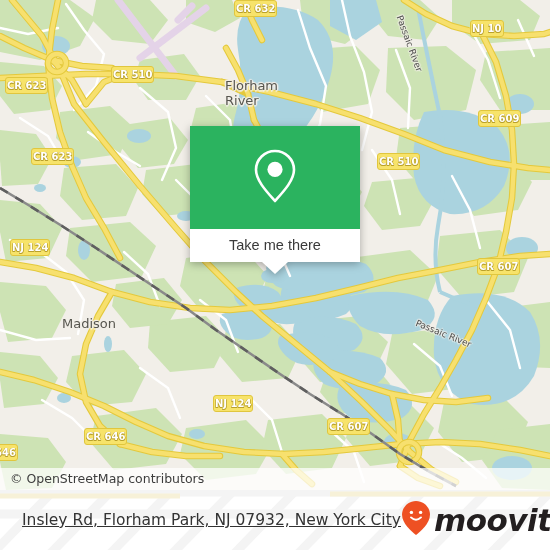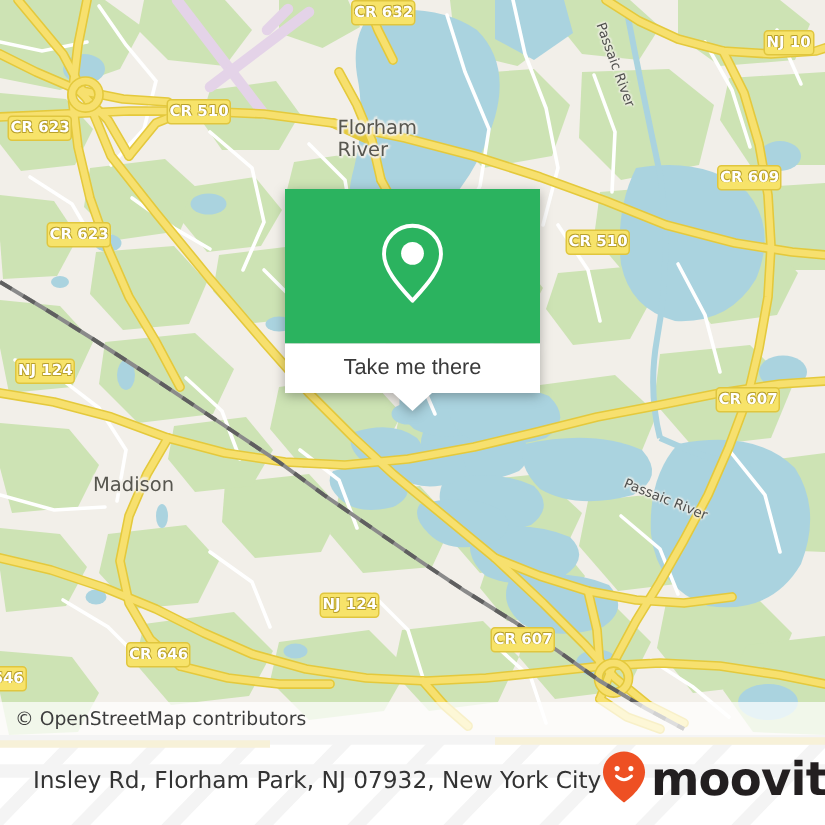--- a/index.html
+++ b/index.html
@@ -157,33 +157,35 @@
     align-items: center;
     justify-content: space-between;
     padding: 0 22px 0 22px;
     box-sizing: border-box;
   }
   #address-text {
     color: #333333;
     font-size: 15.5px;
     font-family: "DejaVu Sans", sans-serif;
     white-space: nowrap;
+    text-decoration: underline;
   }
   #brand-logo {
     display: flex;
     align-items: center;
     gap: 3px;
   }
   #brand-name {
     color: #231f20;
     font-size: 31px;
     font-weight: bold;
     letter-spacing: -0.5px;
     font-family: "DejaVu Sans", sans-serif;
     line-height: 31px;
+    font-style: italic;
   }
 </style>
 </head>
 <body>
 
 <div id="screen">
 
   <div id="map">
     <svg width="550" height="490" viewBox="0 0 550 490" xmlns="http://www.w3.org/2000/svg">
       <defs>
@@ -413,21 +415,21 @@
       <div>River</div>
     </div>
     <div class="map-label place-label" style="left:62px; top:316px; width:76px;">
       <div>Madison</div>
     </div>
 
     <div class="map-label river-label" style="left:404px; top:14px; transform: rotate(70deg); transform-origin: left top;">Passaic River</div>
     <div class="map-label river-label" style="left:418px; top:318px; transform: rotate(22deg); transform-origin: left top;">Passaic River</div>
 
     <div class="shield" style="left:234px; top:0px;">CR 632</div>
-    <div class="shield" style="left:470px; top:20px;margin-left:39px;">NJ 10</div>
+    <div class="shield" style="left:470px; top:20px;">NJ 10</div>
     <div class="shield" style="left:111px; top:66px;">CR 510</div>
     <div class="shield" style="left:5px; top:77px;">CR 623</div>
     <div class="shield" style="left:478px; top:110px;">CR 609</div>
     <div class="shield" style="left:31px; top:148px;">CR 623</div>
     <div class="shield" style="left:377px; top:153px;">CR 510</div>
     <div class="shield" style="left:477px; top:258px;">CR 607</div>
     <div class="shield" style="left:10px; top:239px;">NJ 124</div>
     <div class="shield" style="left:213px; top:395px;">NJ 124</div>
     <div class="shield" style="left:327px; top:418px;">CR 607</div>
     <div class="shield" style="left:84px; top:428px;">CR 646</div>

